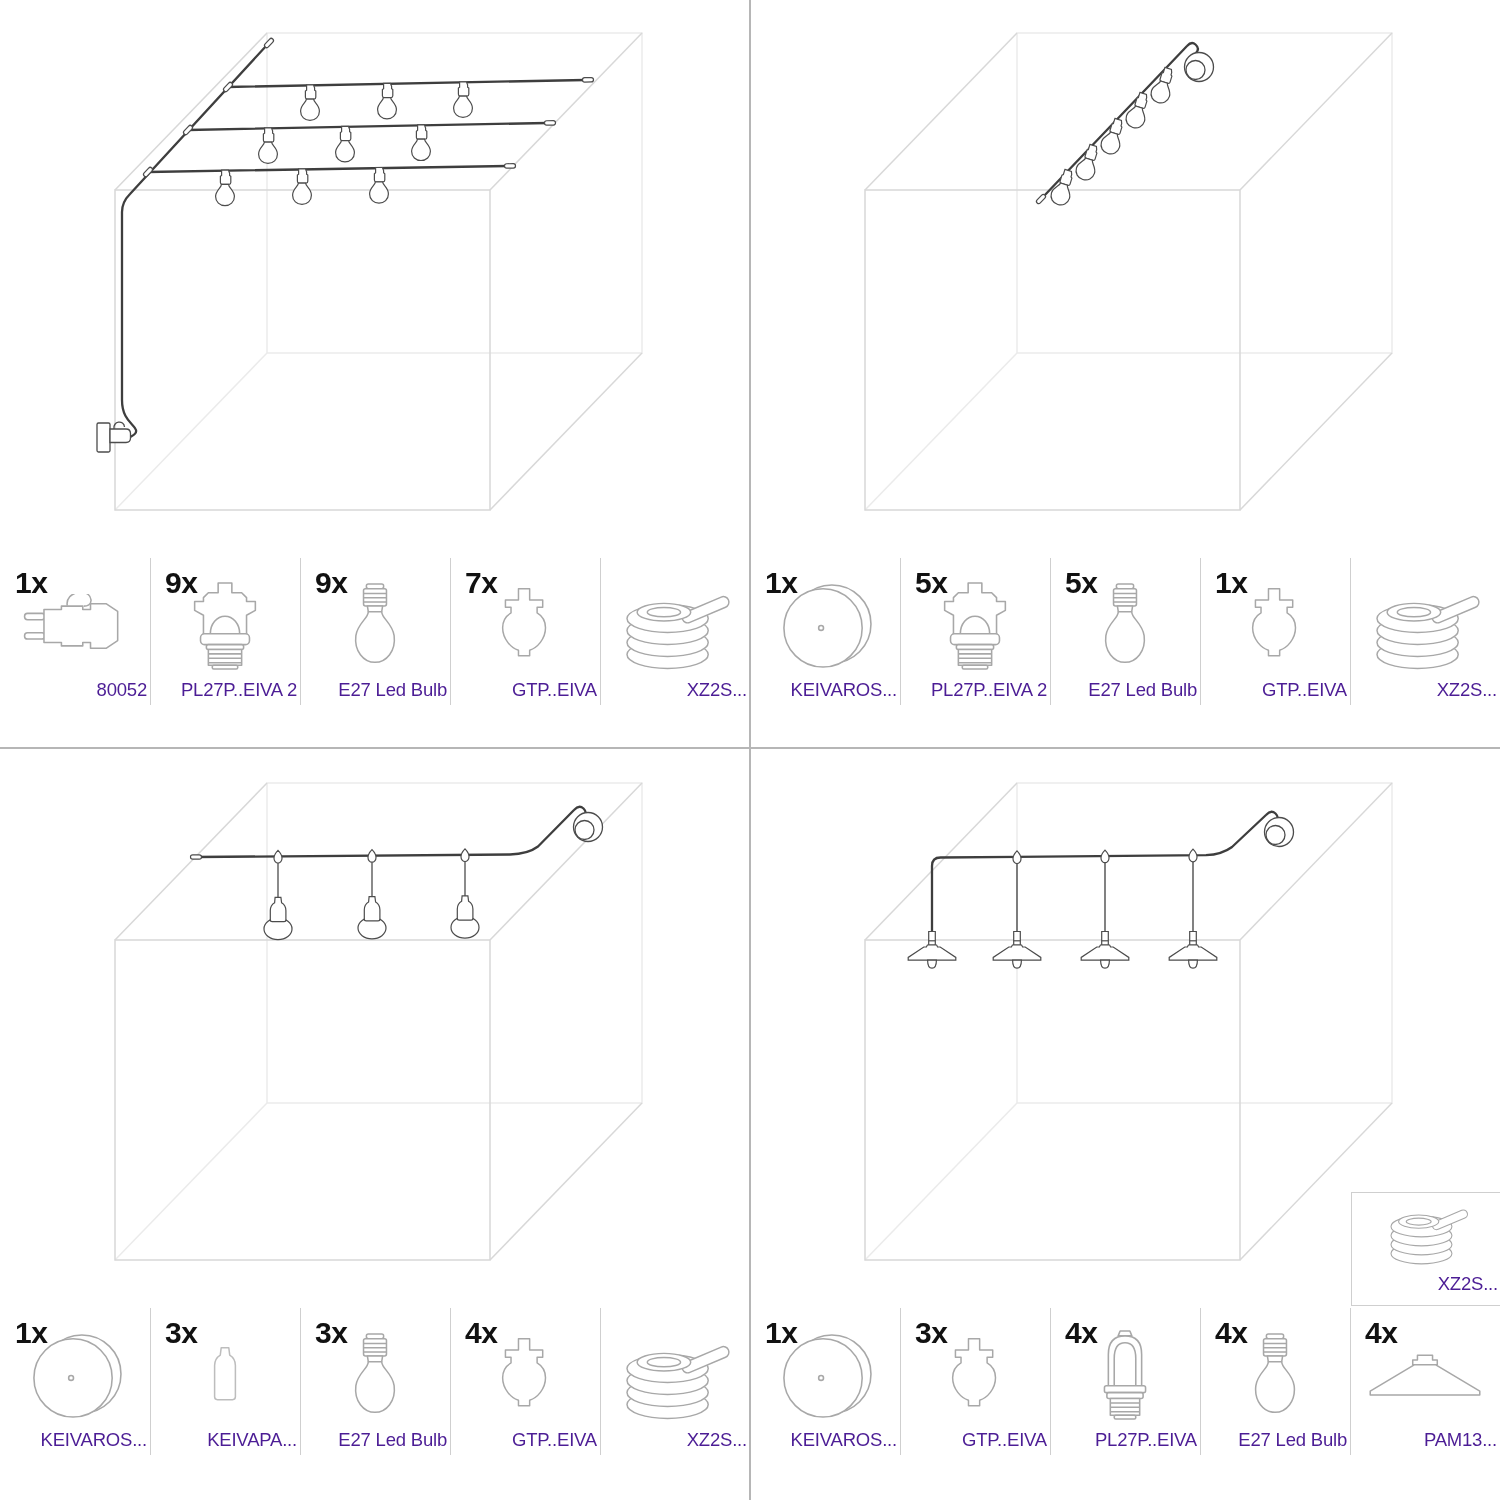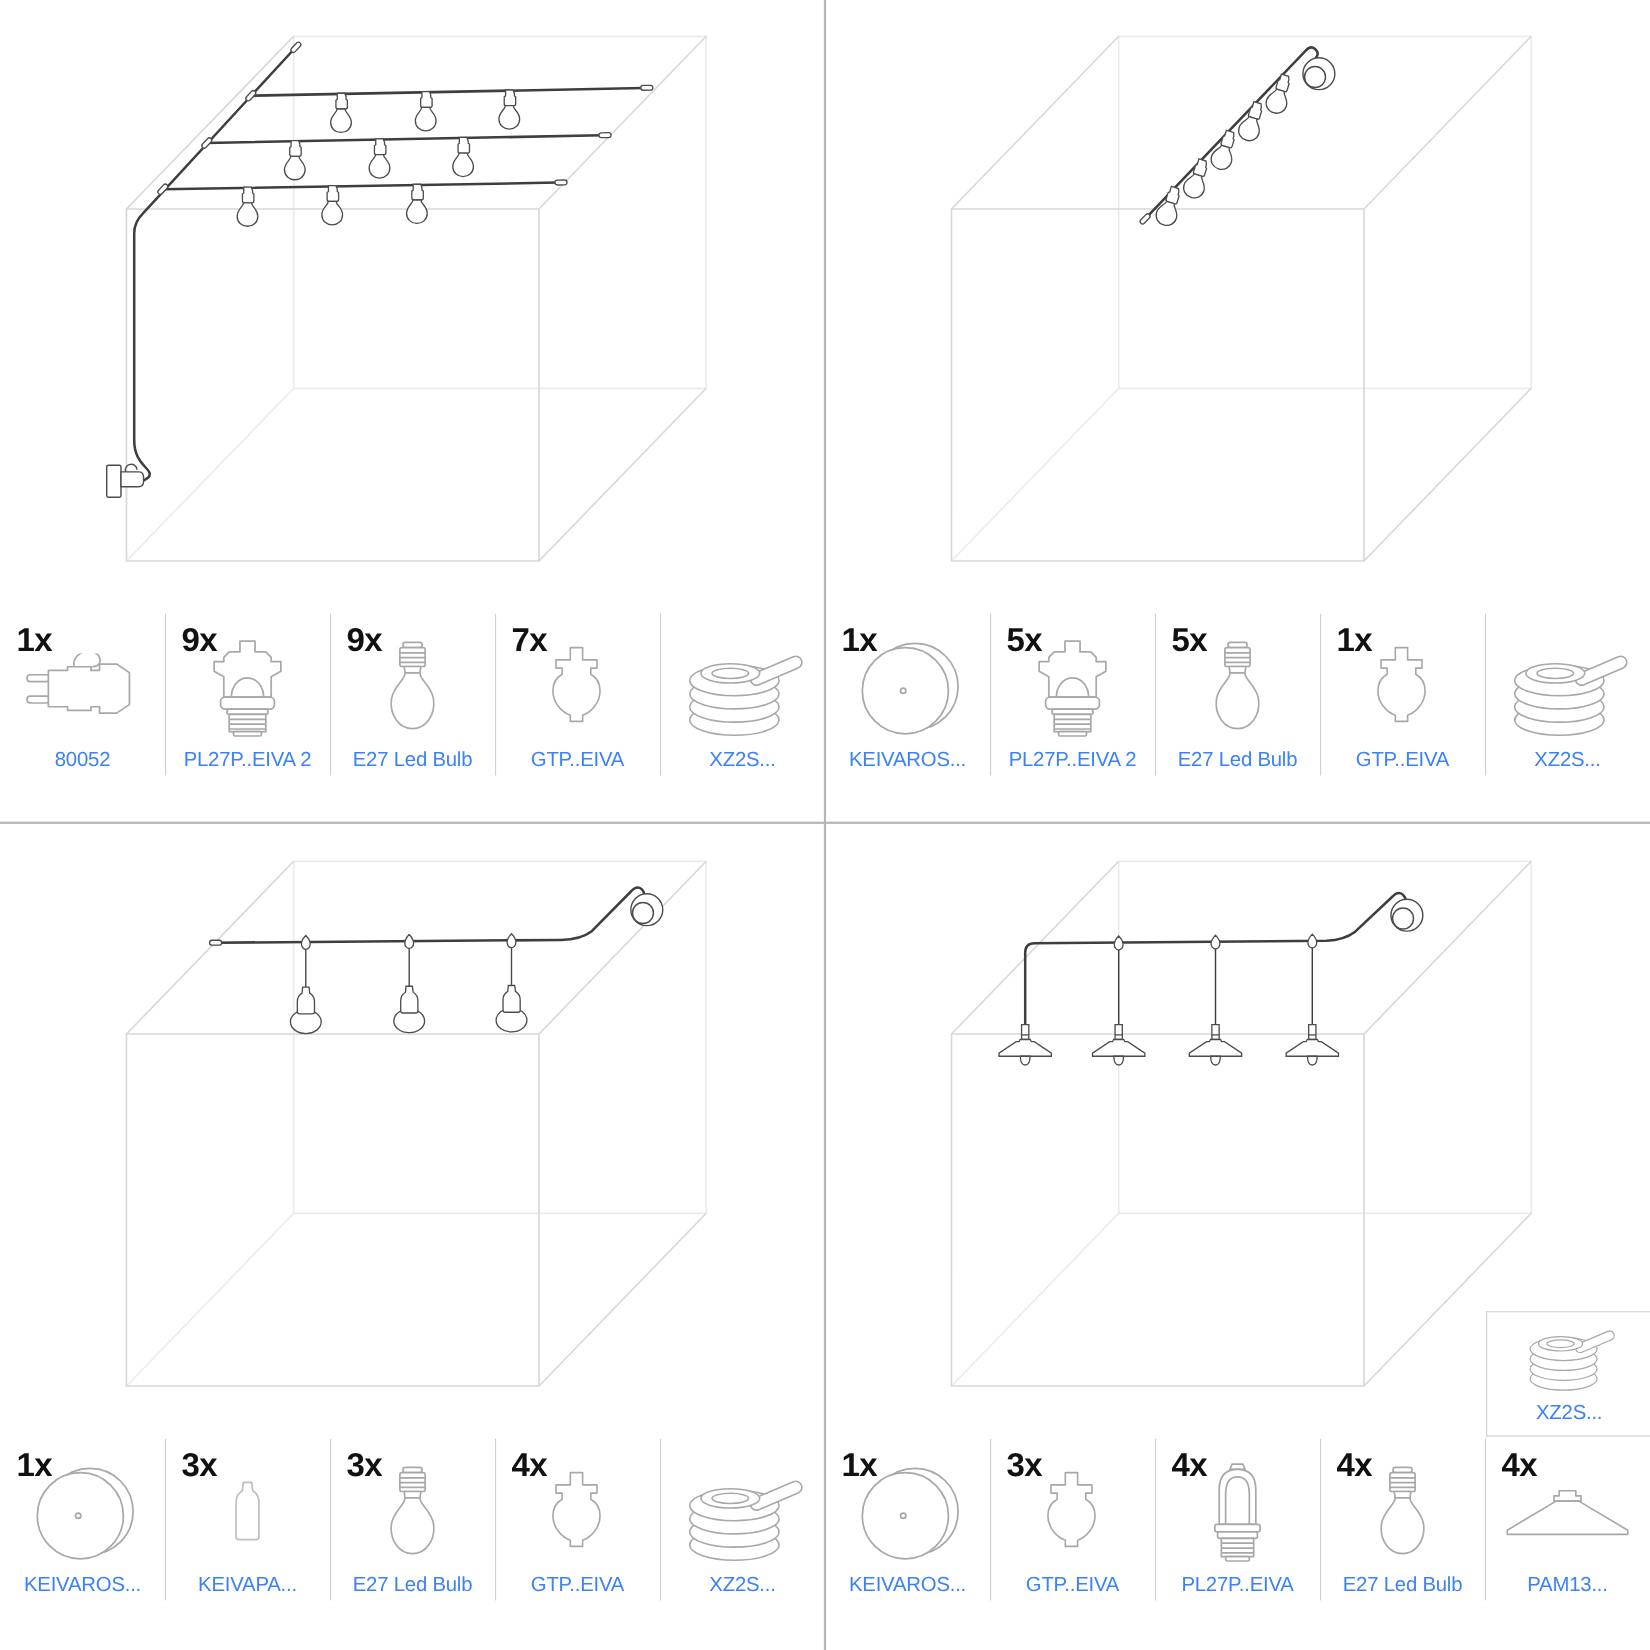--- a/index.html
+++ b/index.html
@@ -9,21 +9,21 @@
   .hdiv{position:absolute;left:0;top:747px;width:1500px;height:2px;background:#b6b6b6;}
   .quad{position:absolute;width:750px;height:750px;}
   #q1{left:0;top:0;} #q2{left:750px;top:0;} #q3{left:0;top:750px;} #q4{left:750px;top:750px;}
   .diagram{position:absolute;left:0;top:0;width:750px;height:558px;display:block;}
   .strip{position:absolute;left:0;top:558px;width:750px;height:190px;display:flex;}
   .cell{position:relative;width:150px;height:190px;flex:none;}
   .cell + .cell::before{content:'';position:absolute;left:-0.5px;top:0;width:1px;height:147px;background:#cfcfcf;}
   .qty{position:absolute;top:8px;left:15px;font-size:30px;font-weight:700;color:#111;letter-spacing:-0.5px;}
   .icon{position:absolute;top:22px;left:0;right:0;height:92px;display:flex;align-items:center;justify-content:center;}
   .icon svg{display:block;}
-  .plabel{position:absolute;top:121px;left:3px;right:3px;text-align:center;font-size:18.5px;color:#3b82f6;white-space:nowrap;overflow:hidden;letter-spacing:-0.2px;}
+  .plabel{position:absolute;top:121px;left:3px;right:3px;text-align:right;font-size:18.5px;color:#4c1d95;white-space:nowrap;overflow:hidden;letter-spacing:-0.2px;}
   .float-cell{position:absolute;left:1351px;top:1192px;width:149px;height:112px;
       border-left:1px solid #cfcfcf;border-top:1px solid #cfcfcf;border-bottom:1px solid #cfcfcf;}
   .float-cell .icon{top:2px;height:74px;}
   .float-cell .icon svg{width:104px;height:72px;}
   .float-cell .plabel{top:80px;}
   .defs-holder{position:absolute;width:0;height:0;overflow:hidden;}
 </style>
 </head>
 <body>
 

